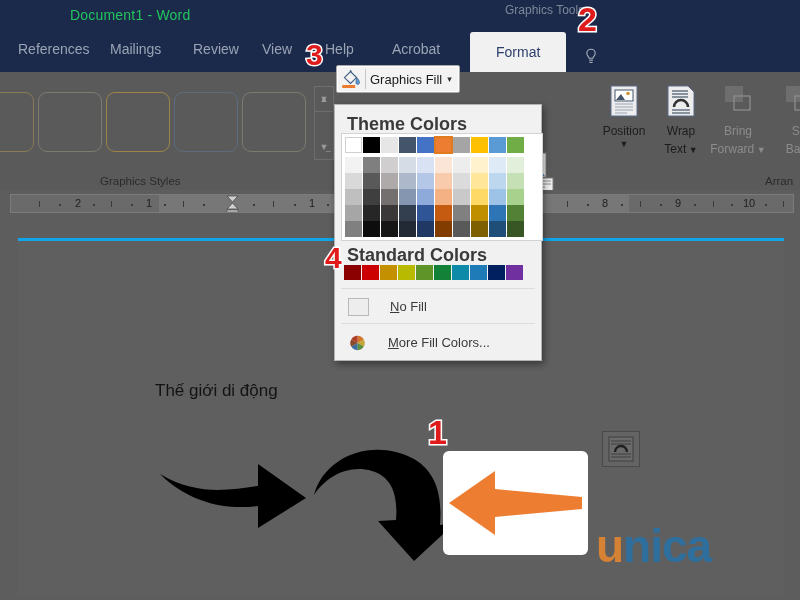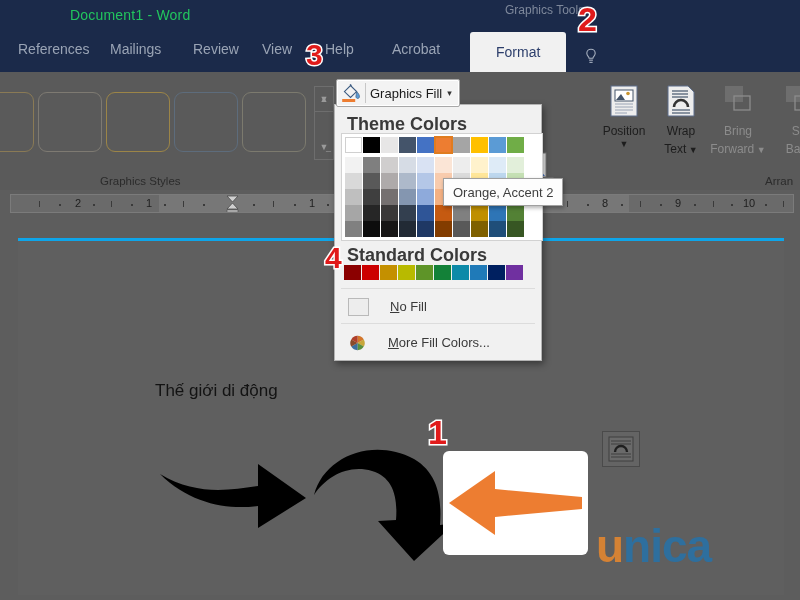--- a/index.html
+++ b/index.html
@@ -75,21 +75,21 @@
   }
   .rbtn .lbl{
     font-size:12px;line-height:14px;color:#1d1d1d;white-space:nowrap;
   }
   .rbtn.dis .lbl{color:#8c8c8c;}
   .picture-ico{
     position:absolute;left:515px;top:80px;width:46px;height:40px;
   }
   
   .gfill-btn{
-    position:absolute;left:336px;top:79px;width:122px;height:26px;
+    position:absolute;left:336px;top:65px;width:122px;height:26px;
     background:#f3f3f3;border:1px solid #a8a8a8;border-radius:2px;
     box-shadow:0 0 0 1px #ffffff inset;
     display:flex;align-items:center;z-index:40;
   }
   .gfill-icon{width:22px;height:20px;margin:0 2px 0 3px;position:relative;}
   .gfill-sep{width:1px;height:20px;background:#c7c7c7;margin:0 4px 0 1px;}
   .gfill-label{font-size:13px;color:#1a1a1a;white-space:nowrap;}
   .gfill-caret{font-size:9px;color:#333;margin-left:5px;}
   
   .dropdown{
@@ -407,23 +407,20 @@
         <path d="M10 10 L16.9 6 A8 8 0 0 1 16.9 14 Z" fill="#c8a73a"></path>
         <path d="M10 10 L16.9 14 A8 8 0 0 1 10 18 Z" fill="#5a8f3c"></path>
         <path d="M10 10 L10 18 A8 8 0 0 1 3.1 14 Z" fill="#3d6f9e"></path>
         <path d="M10 10 L3.1 14 A8 8 0 0 1 3.1 6 Z" fill="#8a4a2a"></path>
         <path d="M10 10 L3.1 6 A8 8 0 0 1 10 2 Z" fill="#b03f2a"></path>
       </svg>
       <div class="txt"><u>M</u>ore Fill Colors...</div>
     </div>
   </div>
 
-  <div class="tooltip">
-    <span>Orange, Accent 2</span>
-  </div>
 
   <div class="rulerzone">
     <div class="ruler">
       <div class="inner"></div>
 
       <span class="rt" style="left:28px;"></span>
       <span class="rd" style="left:48px;"></span>
       <span class="rk" style="left:64px;">2</span>
       <span class="rd" style="left:82px;"></span>
       <span class="rt" style="left:100px;"></span>

